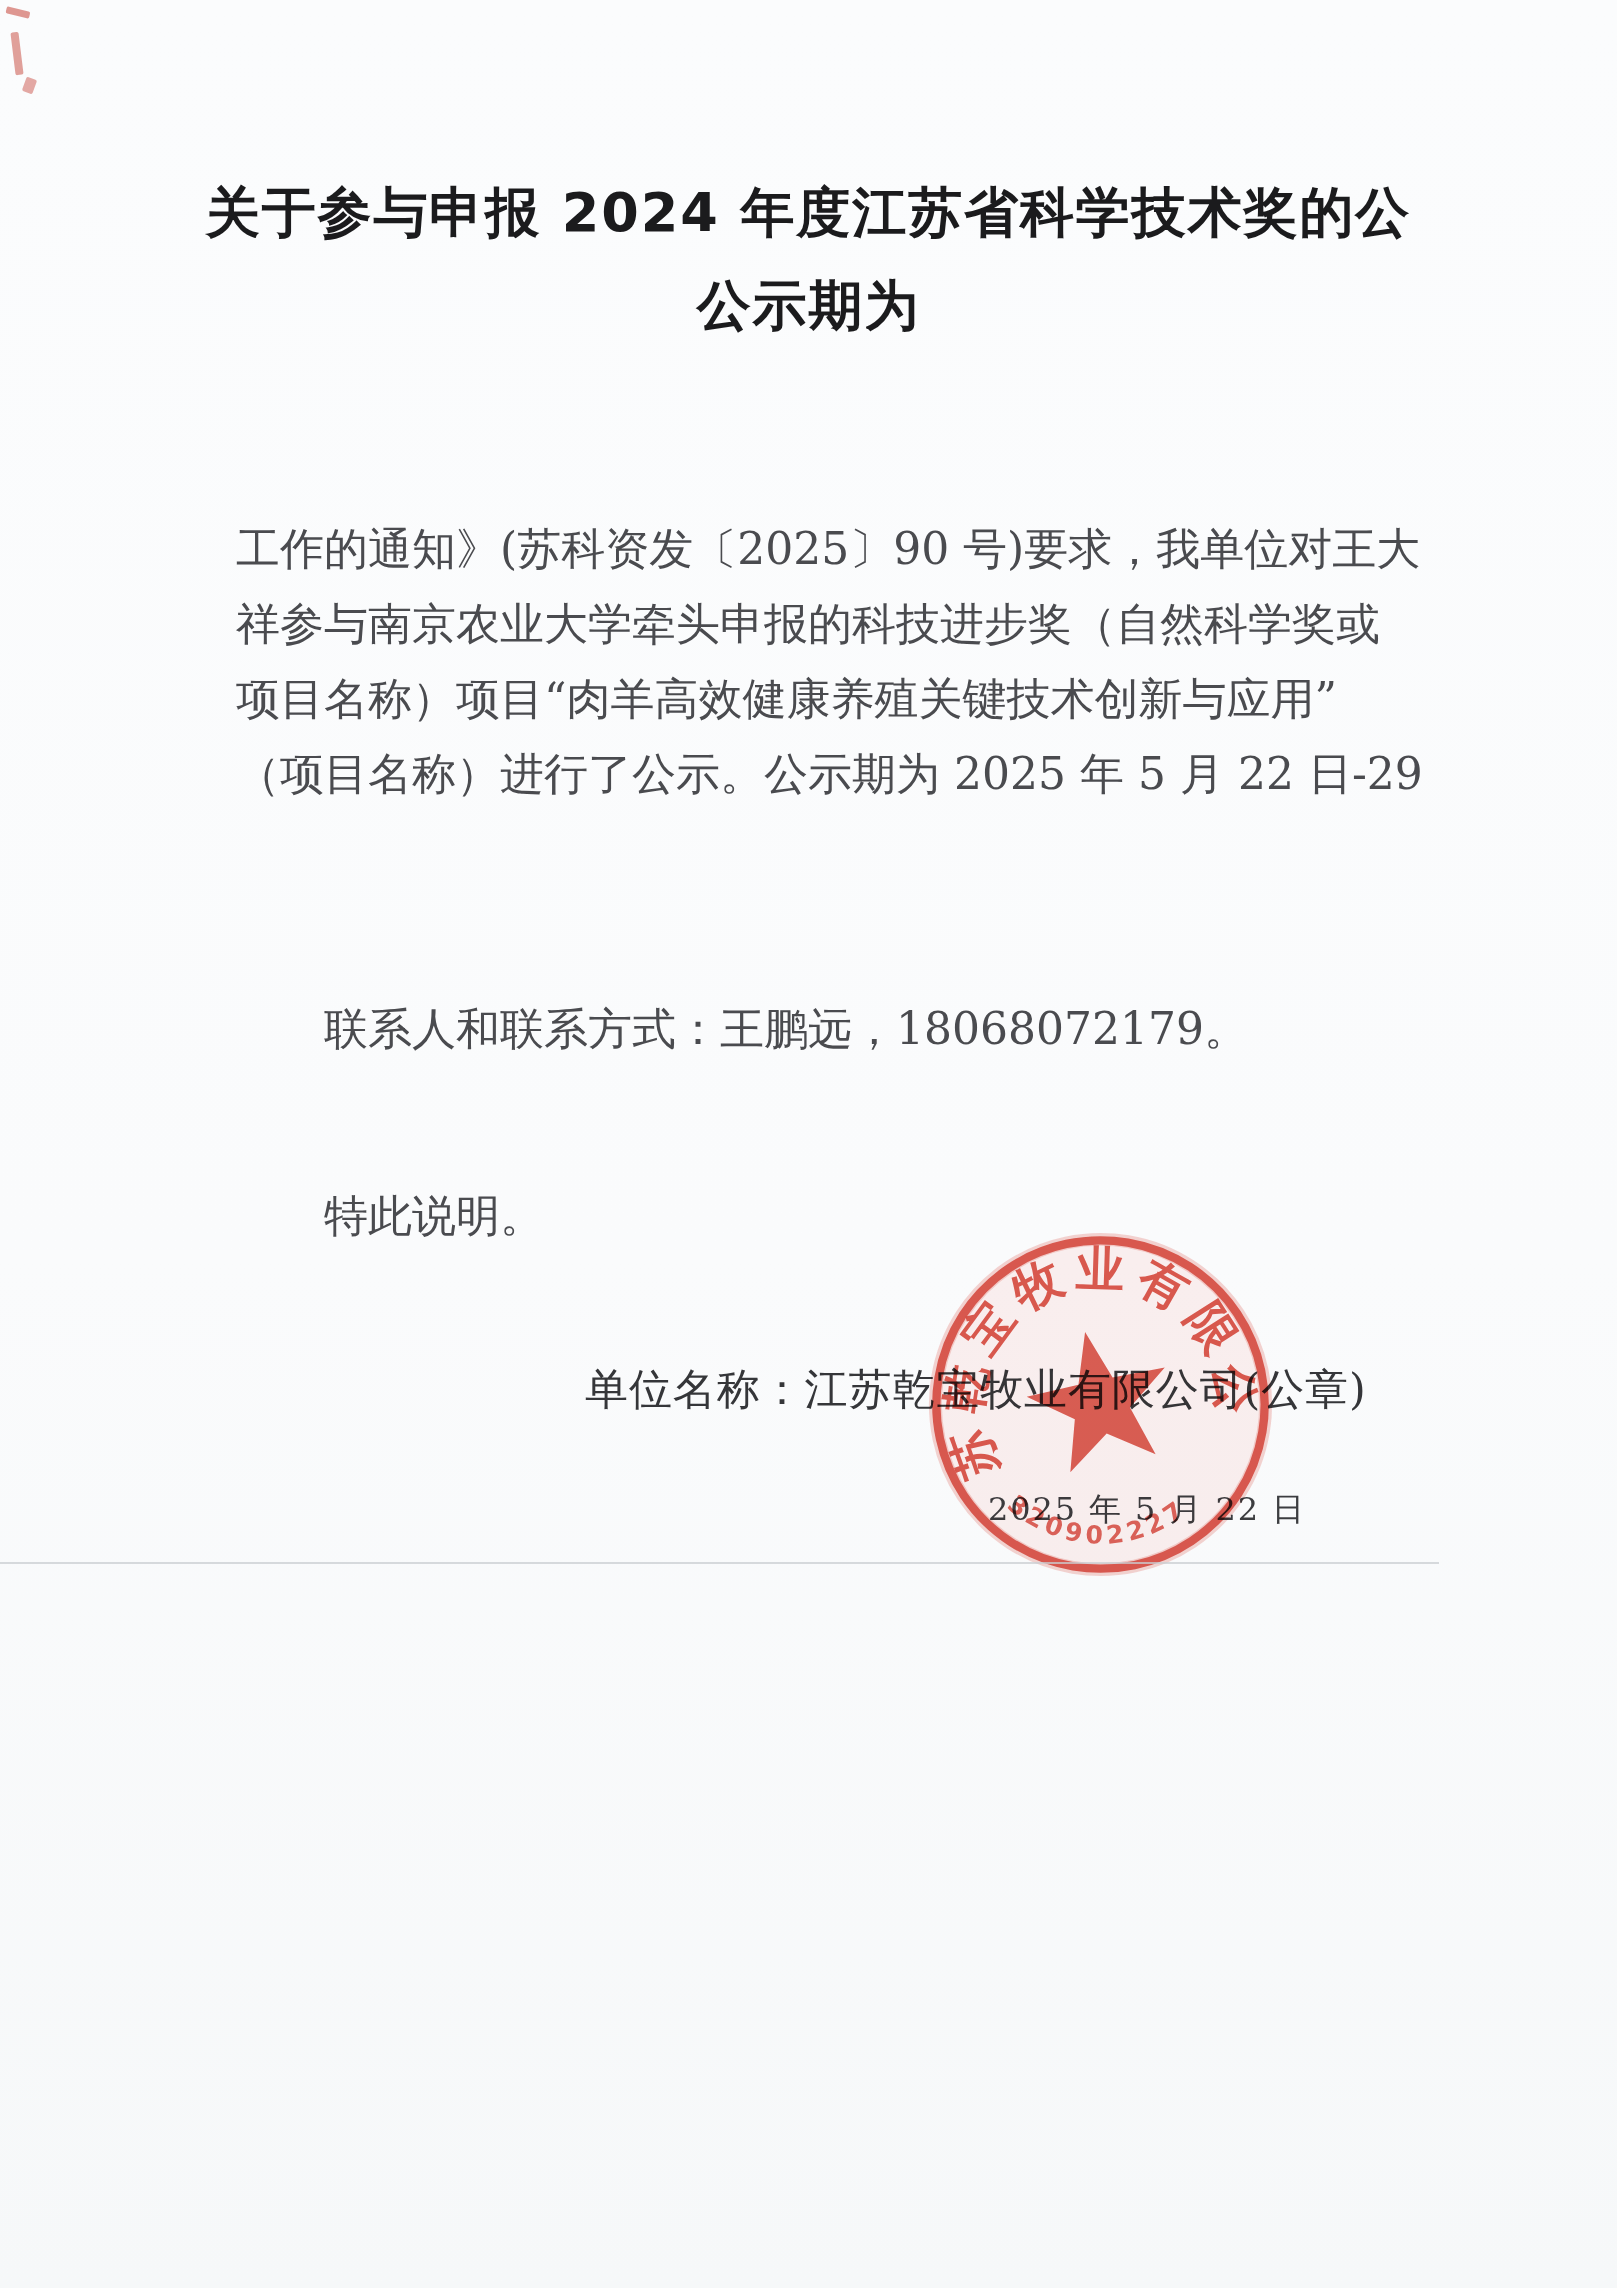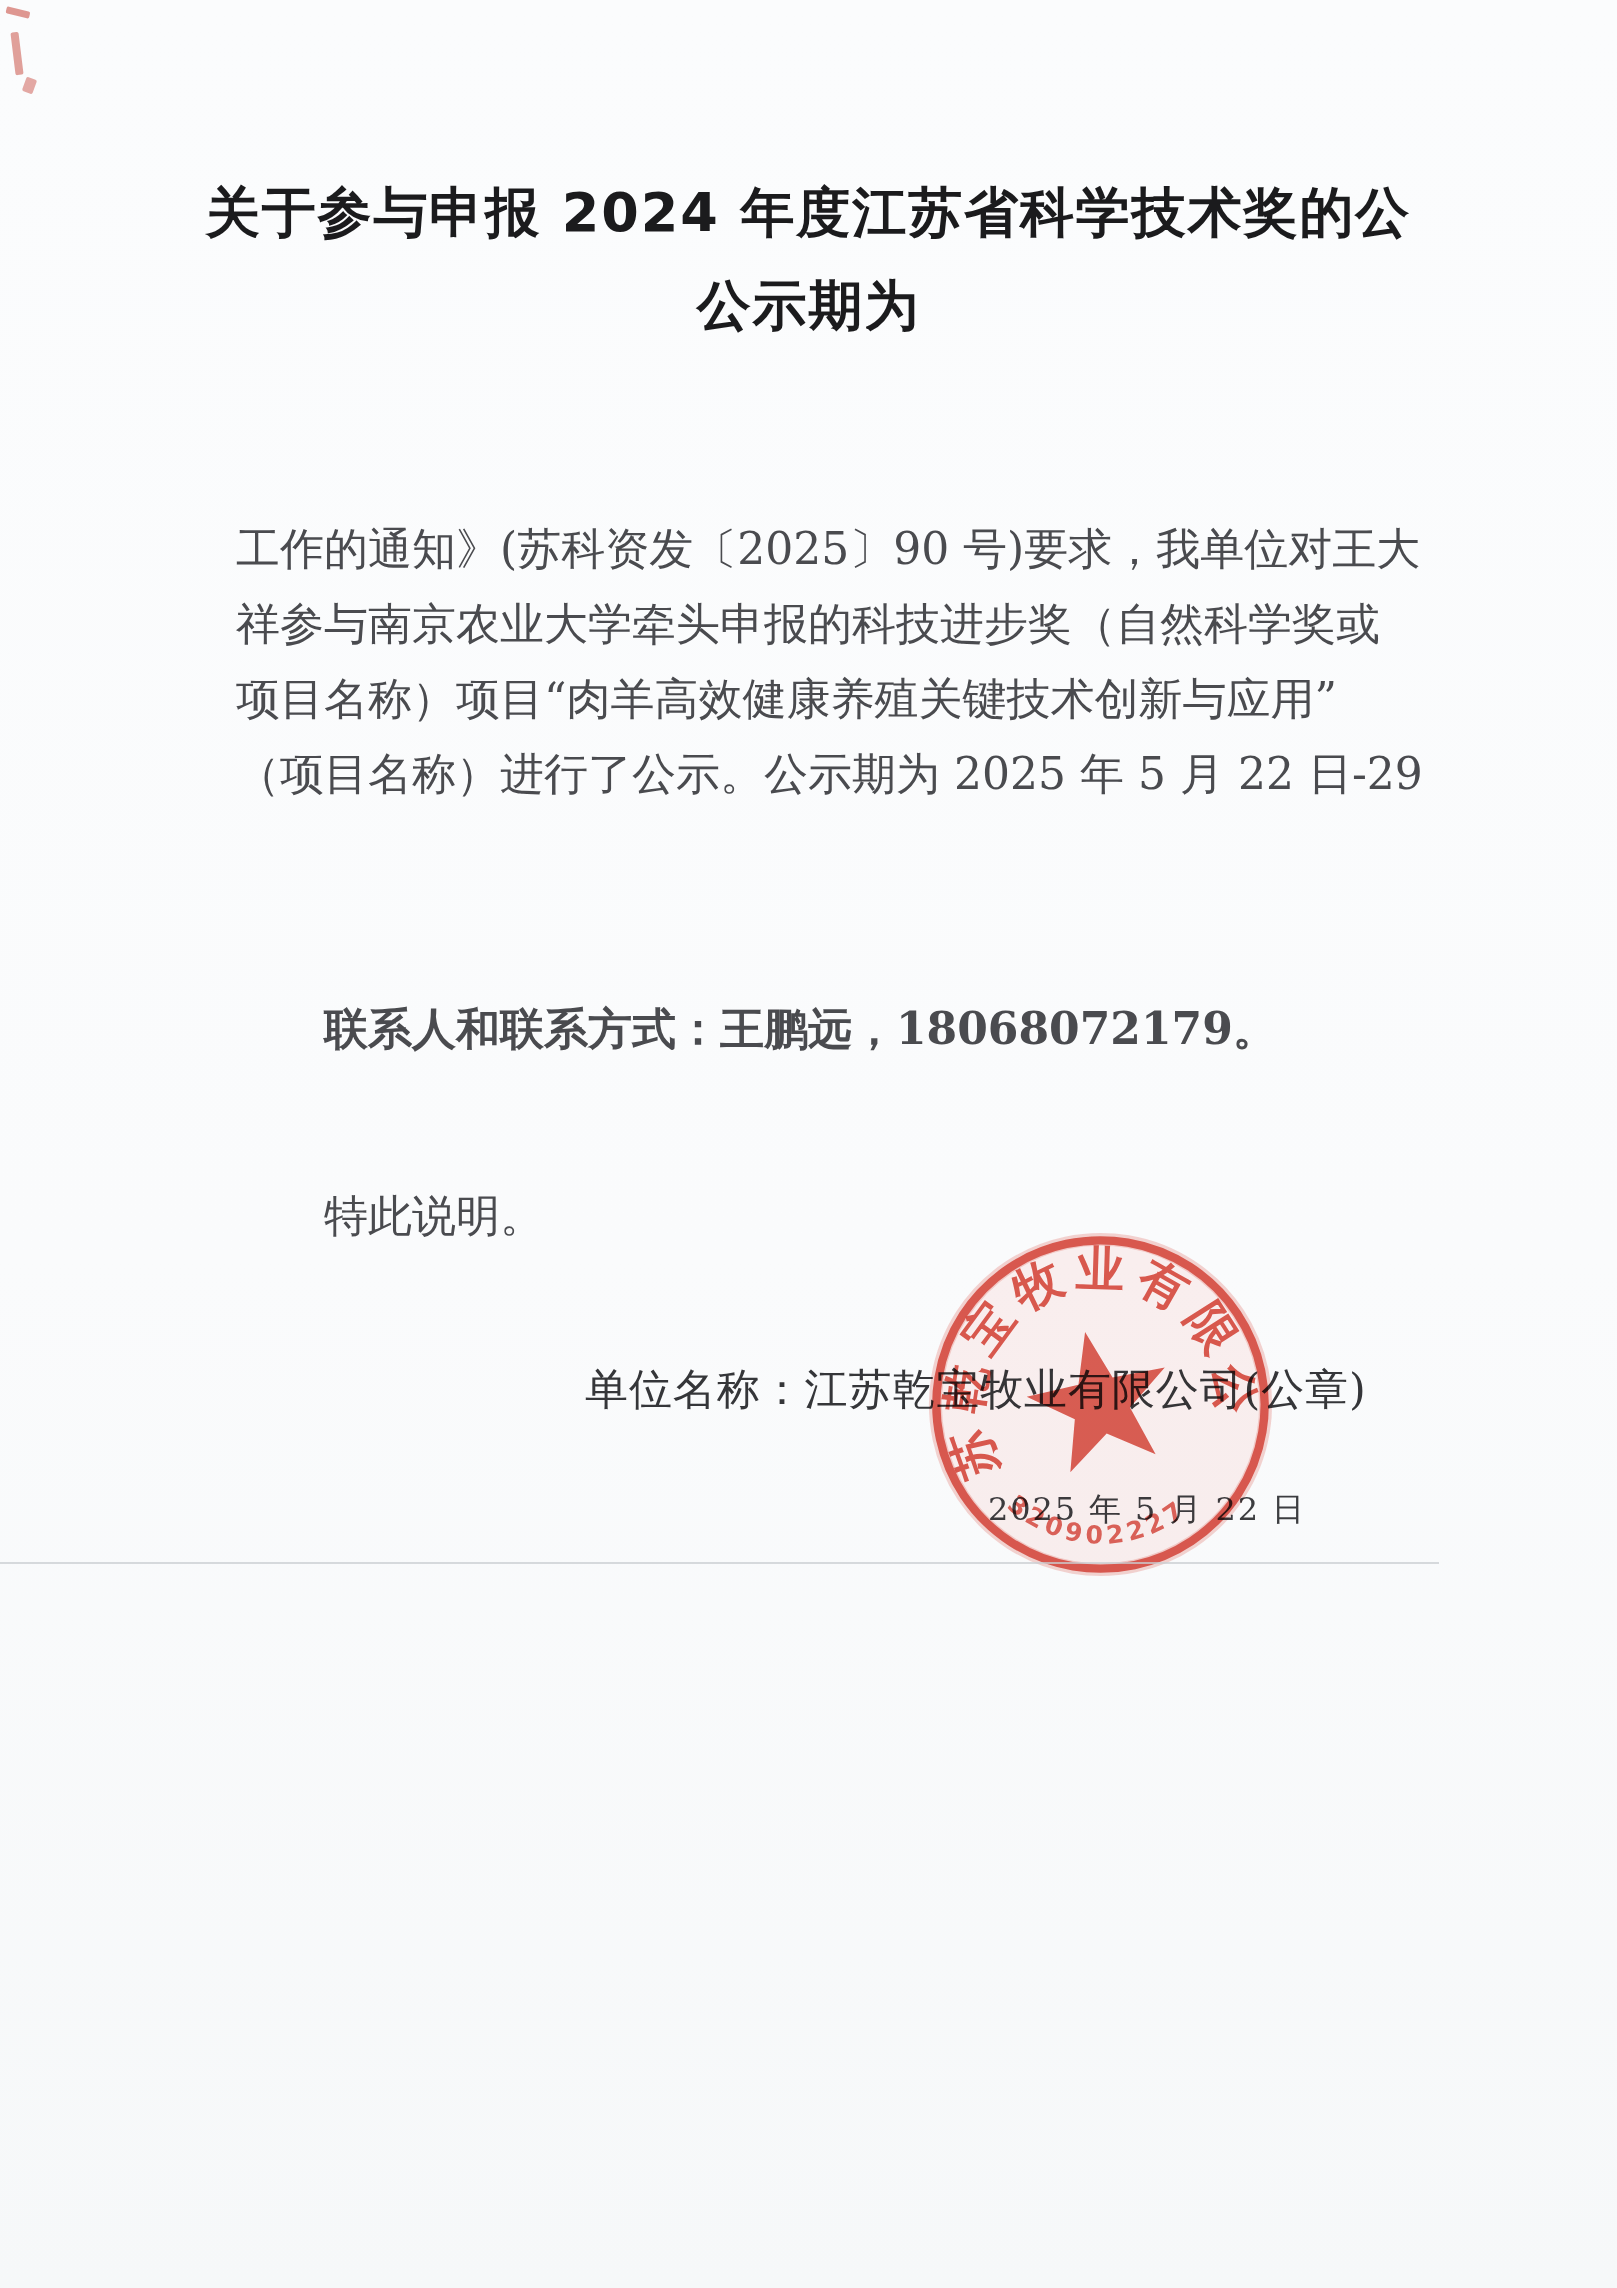--- a/index.html
+++ b/index.html
@@ -22,21 +22,21 @@
     white-space:nowrap;
   }
   .body-block{
     position:absolute;left:236px;top:511px;width:1147px;
     font-size:44px;line-height:75px;color:#4a4b4f;
   }
   .line{white-space:nowrap;}
   .indent{text-indent:88px;}
   .contact{
     position:absolute;left:236px;top:1000px;
-    font-size:44px;color:#4a4b4f;white-space:nowrap;text-indent:88px;font-weight:bold;
+    font-size:44px;color:#4a4b4f;white-space:nowrap;text-indent:88px;
   }
   .closing{
     position:absolute;left:236px;top:1187px;
     font-size:44px;color:#4a4b4f;white-space:nowrap;text-indent:88px;
   }
   .signature{
     position:absolute;left:585px;top:1361px;
     font-size:43px;color:#353639;white-space:nowrap;letter-spacing:0.9px;
   }
   .date{

